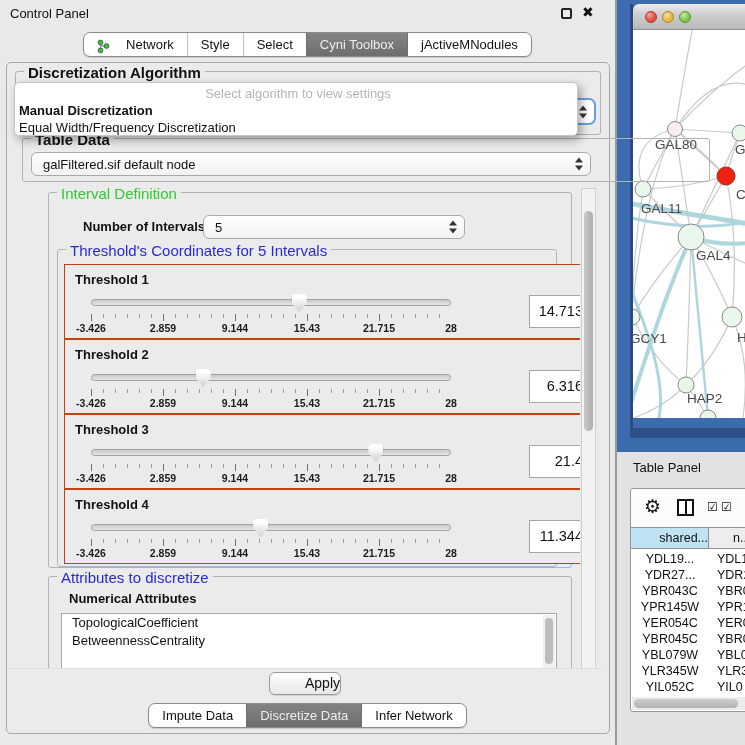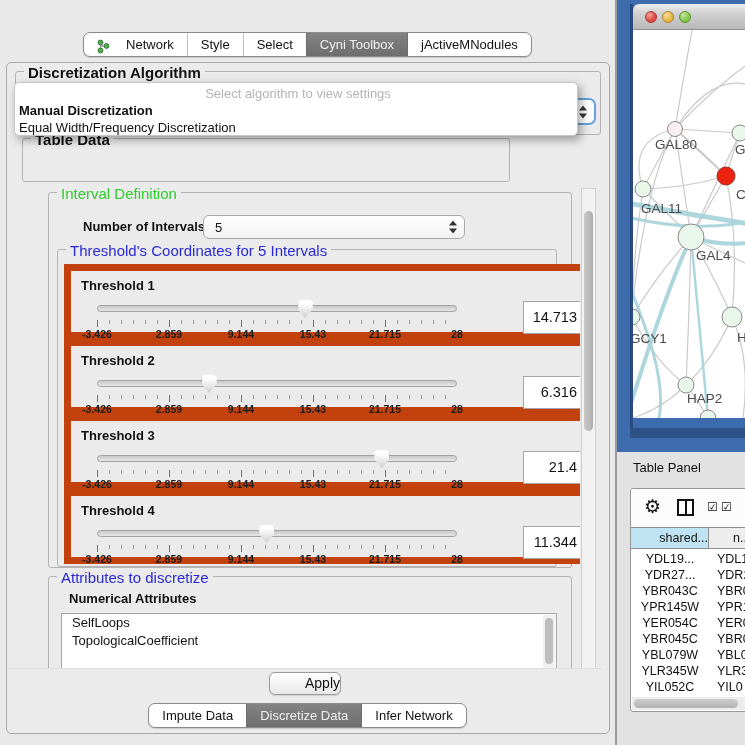--- a/index.html
+++ b/index.html
@@ -62,21 +62,21 @@
   #algo-popup .bold { font-weight:700; }
 
   
   #content { position:absolute; left:0; top:186px; width:580px; height:482px; overflow:hidden; }
 
   
   .vscroll { position:absolute; background:#f2f2f2; border:1px solid #d0d0d0; }
   .vthumb  { position:absolute; background:linear-gradient(90deg,#c9c9c9,#aeaeae); border-radius:5px; }
 
   
-  .thr-block { position:absolute; left:6px; width:536px; height:75px; border:7px solid #c2410c; background:#ebebeb; }
+  .thr-block { position:absolute; left:6px; width:536px; height:75px; border:1px solid #c2410c; background:#ebebeb; }
   .thr-label { position:absolute; left:10px; top:7px; font-weight:700; font-size:13px; }
   .slider-line { position:absolute; left:26px; top:29px; width:360px; height:18px; }
   .track { position:absolute; left:0; right:0; top:5px; height:7px; border:1px solid #a2a2a2;
            border-radius:4px; background:linear-gradient(#c9c9c9,#e6e6e6); }
   .thumb { position:absolute; top:0; width:15px; height:18px; margin-left:-7px;
            background:linear-gradient(180deg,#ffffff 20%,#cfcfcf);
            clip-path:polygon(14% 0,86% 0,100% 14%,100% 52%,50% 100%,0 52%,0 14%);
            filter:drop-shadow(0 0 1px #777); }
   .ruler { position:absolute; left:26px; top:49px; width:360px; height:7px;
            background-image:
@@ -138,20 +138,25 @@
   .tw-c2 { flex:1; padding-left:8px; white-space:nowrap; }
   #tw-hscroll { position:absolute; left:1px; bottom:1px; width:128px; height:13px; background:#ececec; }
   #tw-hthumb { position:absolute; left:2px; top:2px; width:104px; height:9px; background:linear-gradient(#cdcdcd,#b2b2b2); border-radius:5px; }
 
   svg text { font-family:"Liberation Sans", sans-serif; }
 </style>
 </head>
 <body>
 
 <div id="cp">
+  <div id="cp-titlebar">
+    <span id="cp-title">Control Panel</span>
+    <span id="cp-float"></span>
+    <span id="cp-close">✖</span>
+  </div>
 
   <div class="segbar" id="top-tabs">
     <div class="seg">
       <div class="tab">
         <svg width="13" height="15" viewBox="0 0 13 15" style="margin-top:2px">
           <line x1="3.5" y1="3.5" x2="3.5" y2="11.5" stroke="#9a9a9a" stroke-width="1.3"></line>
           <line x1="3.5" y1="7" x2="9.5" y2="7" stroke="#9a9a9a" stroke-width="1.3"></line>
           <circle cx="3.5" cy="3.5" r="2.4" fill="#57ad57" stroke="#2f7a33"></circle>
           <circle cx="3.5" cy="11.5" r="2.4" fill="#57ad57" stroke="#2f7a33"></circle>
           <circle cx="9.5" cy="7" r="2.4" fill="#57ad57" stroke="#2f7a33"></circle>
@@ -186,22 +191,29 @@
         <span class="down"></span>
       </span>
   </div>
 
   <div id="algo-popup">
     <div class="opt placeholder">Select algorithm to view settings</div>
     <div class="opt bold">Manual Discretization</div>
     <div class="opt">Equal Width/Frequency Discretization</div>
   </div>
 
-  <div class="tgroup" style="left:22px; top:138px; width:488px; height:44px; z-index:1;">
+  <div class="tgroup" style="left:22px; top:138px; width:688px; height:44px; z-index:1;">
     <span class="glabel bold">Table Data</span>
+    <div class="combo" style="left:8px; top:13px; width:560px;">
+      <span>galFiltered.sif default node</span>
+      <span class="stepper">
+          <span class="up"></span>
+          <span class="down"></span>
+        </span>
+    </div>
   </div>
 
   <div id="content">
 
     <div class="tgroup" style="left:48px; top:6px; width:524px; height:376px;">
       <span class="glabel green">Interval Definition</span>
 
       <span class="abs" style="left:34px; top:26px; font-weight:700;">Number of Intervals</span>
       <div class="combo" style="left:154px; top:22px; width:262px;">
         <span>5</span>
@@ -282,22 +294,22 @@
             </div>
           <div class="valbox">11.344</div>
         </div>
       </div>
     </div>
 
     <div class="tgroup" style="left:48px; top:390px; width:524px; height:124px;">
       <span class="glabel blue">Attributes to discretize</span>
       <span class="abs" style="left:20px; top:14px; font-weight:700;">Numerical Attributes</span>
       <div id="attr-list">
-        <div class="item">SelfLoops</div>
           <div class="item">TopologicalCoefficient</div>
+          <div class="item">BetweennessCentrality</div>
           <div id="attr-scroll">
             <div id="attr-thumb"></div>
           </div>
       </div>
     </div>
   </div>
 
   <div class="vscroll" style="left:581px; top:188px; width:15px; height:508px;">
     <div class="vthumb" style="left:2px; top:22px; width:9px; height:220px;"></div>
   </div>

